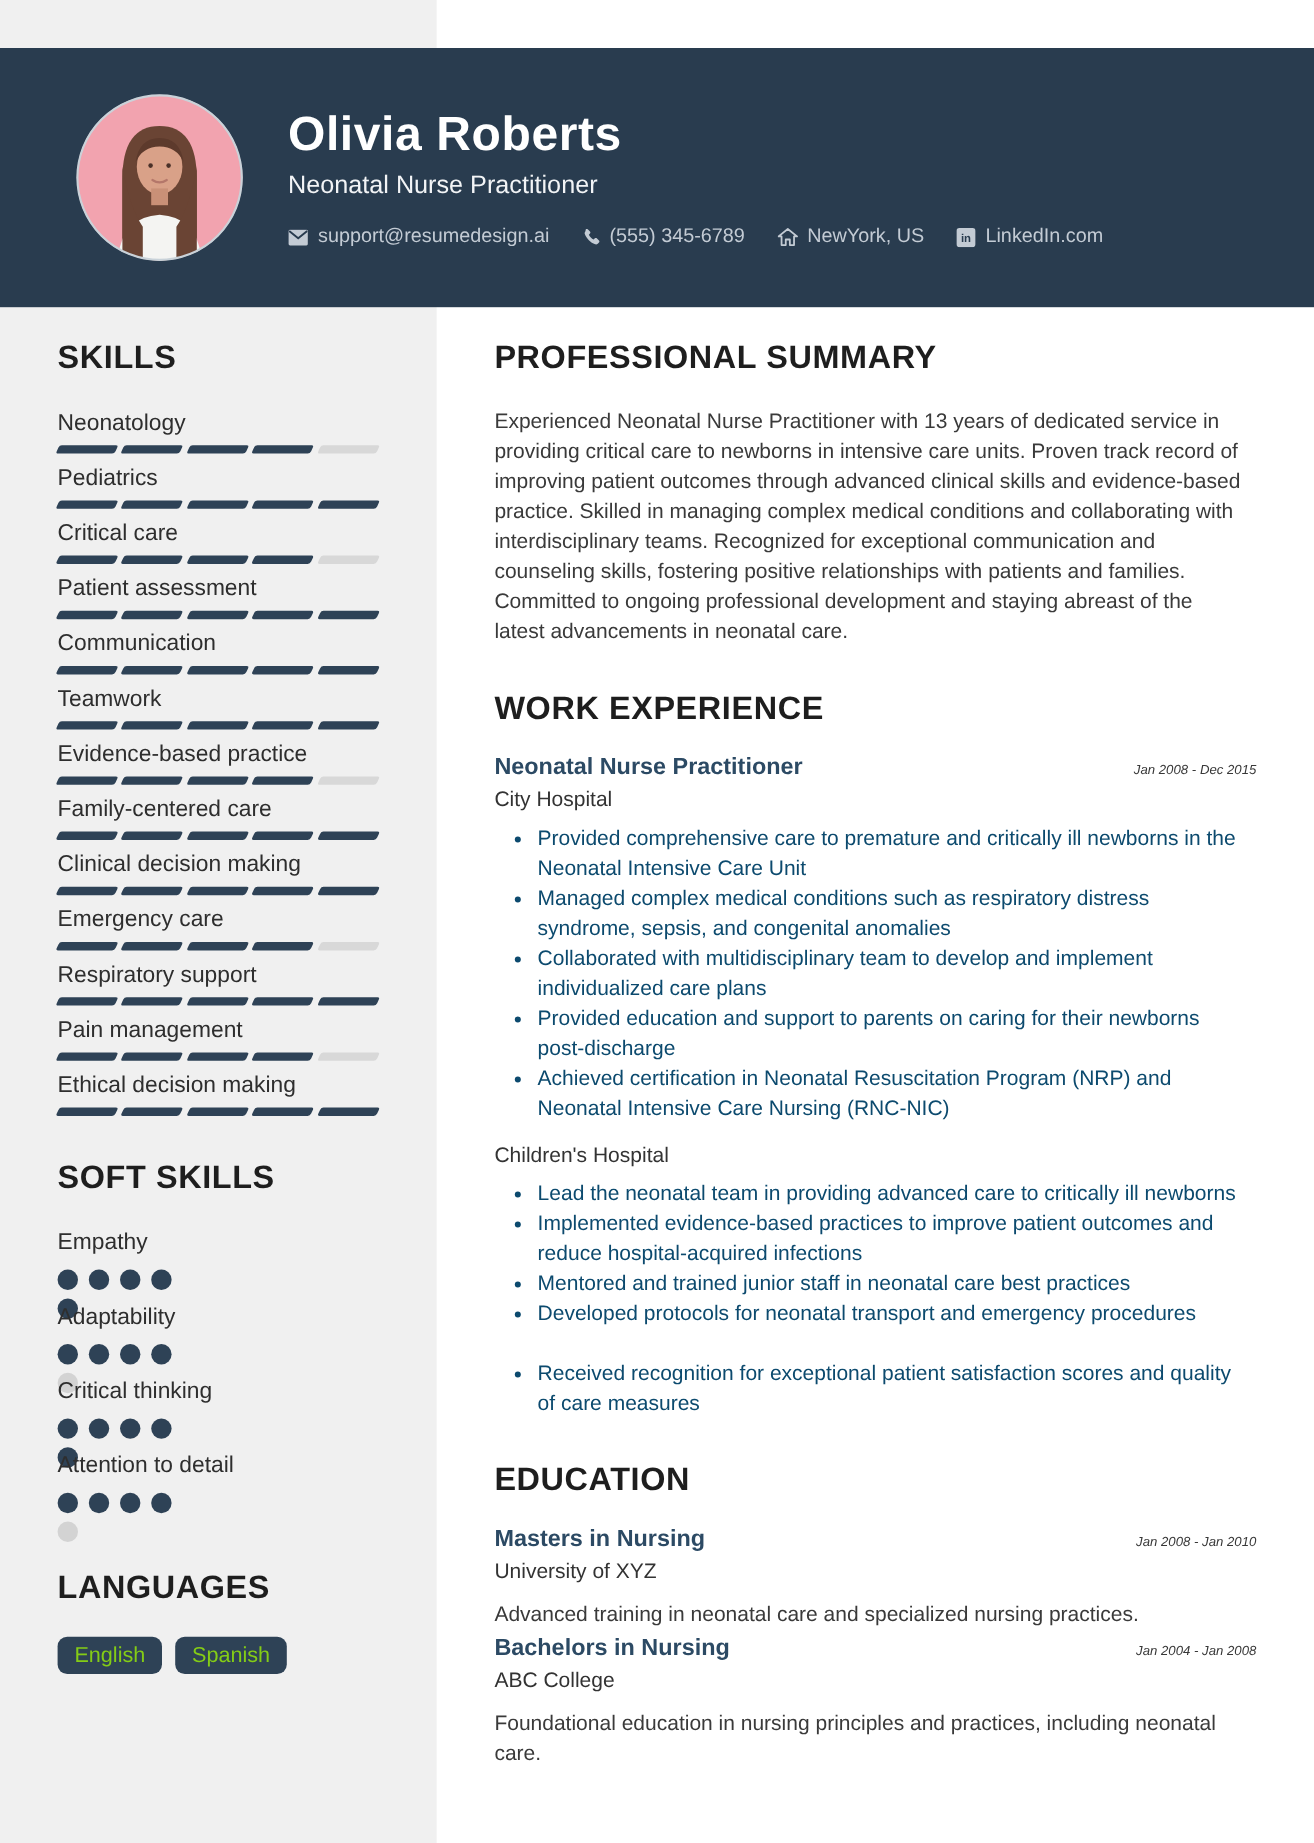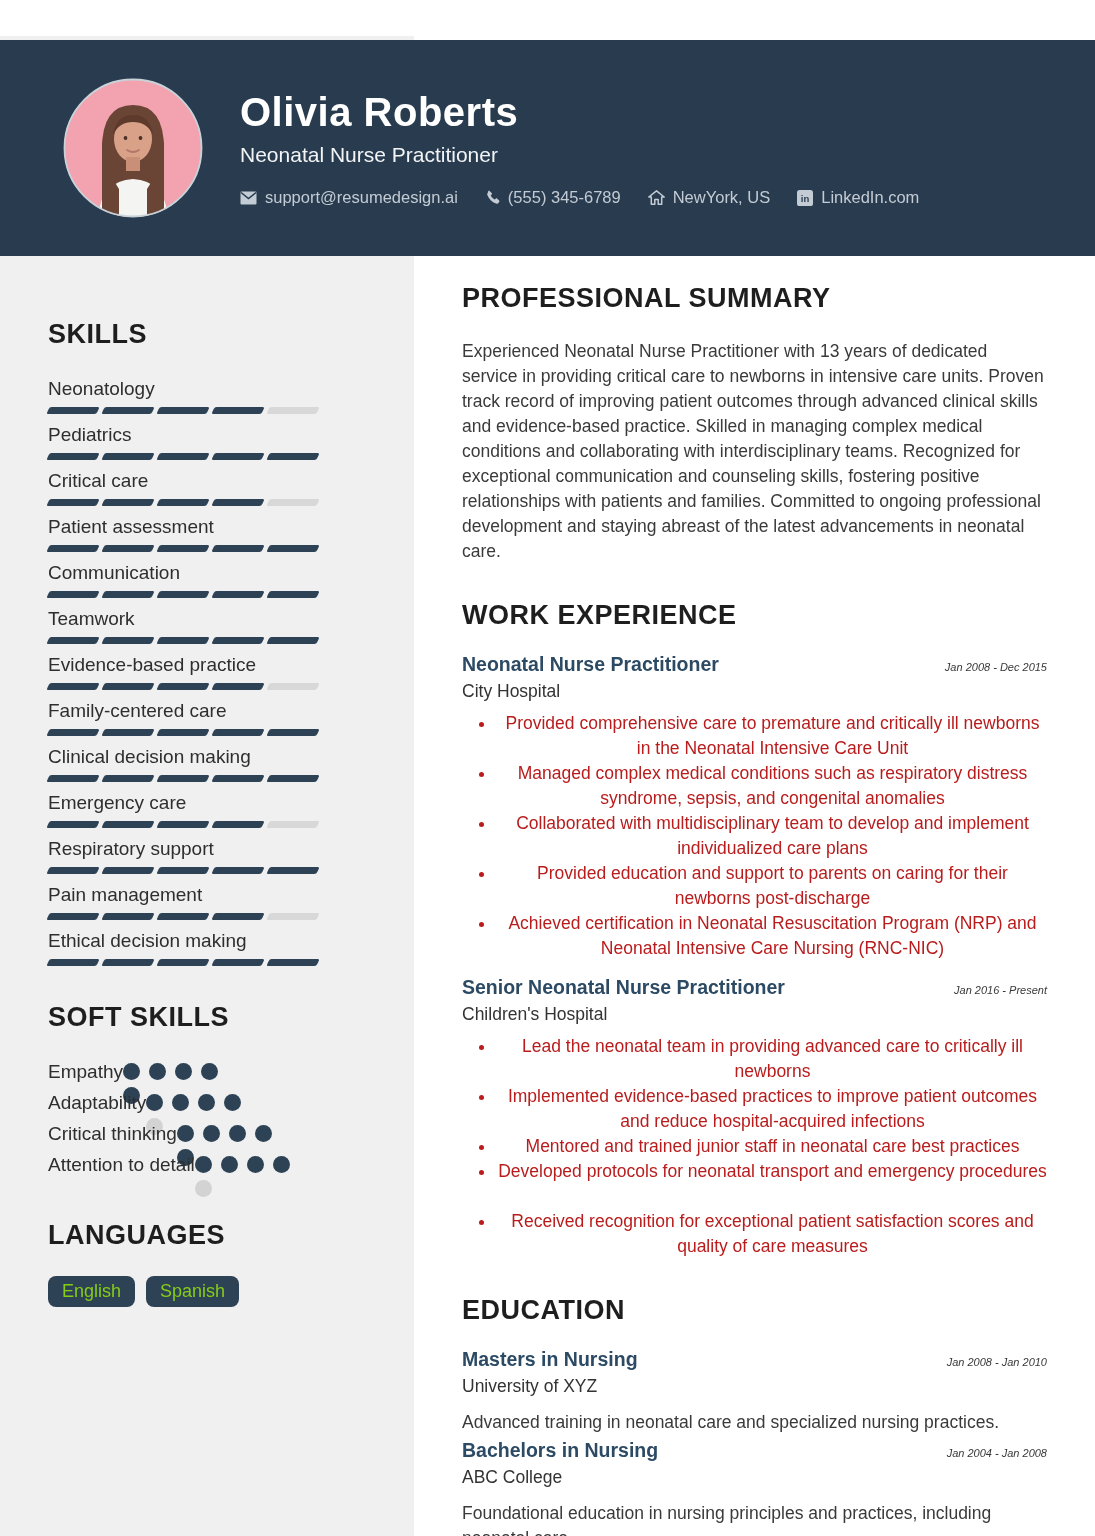--- a/index.html
+++ b/index.html
@@ -7,24 +7,23 @@
   body {
     font-family: "Liberation Sans", sans-serif;
     background: #ffffff;
     width: 1095px; height: 1536px;
     overflow: hidden;
   }
   .page { position: relative; width: 1095px; height: 1536px; display: flex; }
 
   
   .sidebar {
-    width: 414px; flex-shrink: 0;
+    width: 364px; flex-shrink: 0;
     background: #f0f0f0;
     padding: 283px 49px 40px 48px;
-    margin-top: 36px;
   }
   .main {
     flex: 1;
     background: #ffffff;
     padding: 283px 48px 0 48px;
   }
 
   
   .header {
     position: absolute; top: 40px; left: 0; width: 100%; height: 216px;
@@ -54,21 +53,21 @@
   .bar { display: flex; gap: 5px; height: 7px; }
   .seg {
     width: 50px; height: 7px; background: #d8d8d8; border-radius: 2px;
     transform: skewX(-25deg); display: inline-block;
   }
   .seg.filled { background: #2e4256; }
 
   
   .soft-title { margin-top: 36px; }
   .soft-list { margin-top: 24px; }
-  .soft-row { display: flex; justify-content: flex-start; min-height: 31px; }
+  .soft-row { display: flex; justify-content: flex-end; min-height: 31px; flex-direction: column; }
   .soft-label { max-width: 165px; font-size: 19px; line-height: 31px; color: #2e2e2e; }
   .dots {
     width: 96px; height: 31px; display: flex; flex-wrap: wrap;
     column-gap: 9px; align-content: flex-start; overflow: visible; flex-shrink: 0;
   }
   .dot { width: 17px; height: 17px; border-radius: 50%; background: #d3d3d3; margin-top: 7px; }
   .dot.filled { background: #2e4256; }
 
   
   .lang-title { margin-top: 40px; }
@@ -85,21 +84,21 @@
   }
   .xp-title, .edu-title-h { margin-top: 36px; }
   .job { margin-top: 22px; }
   .job + .job { margin-top: 14px; }
   .job-head { display: flex; justify-content: space-between; align-items: baseline; }
   .job-title { font-size: 19.5px; font-weight: 700; color: #2c4a64; line-height: 24px; }
   .job-dates { font-size: 11px; font-style: italic; color: #383838; white-space: nowrap; }
   .company { font-size: 17.5px; color: #333333; margin-top: 3px; line-height: 24px; }
   ul.bullets {
     margin: 8px 0 0 0; padding-left: 34px; max-width: 630px;
-    font-size: 17.5px; line-height: 25px; color: #b91c1c; text-align: center;
+    font-size: 17.5px; line-height: 25px; color: #0c4a6e;
   }
   ul.bullets li { padding-left: 2px; }
   .job-senior ul.bullets li:last-child { margin-top: 25px; }
 
   .edu { margin-top: 22px; }
   .edu + .edu { margin-top: 3px; }
   .edu-desc { margin-top: 12px; max-width: 630px; font-size: 17.5px; line-height: 25px; color: #3a3a3a; }
 </style>
 </head>
 <body>
@@ -330,24 +329,20 @@
 
       <li>Provided comprehensive care to premature and critically ill newborns in the Neonatal Intensive Care Unit</li>
           <li>Managed complex medical conditions such as respiratory distress syndrome, sepsis, and congenital anomalies</li>
           <li>Collaborated with multidisciplinary team to develop and implement individualized care plans</li>
           <li>Provided education and support to parents on caring for their newborns post-discharge</li>
           <li>Achieved certification in Neonatal Resuscitation Program (NRP) and Neonatal Intensive Care Nursing (RNC-NIC)</li>
         </ul>
     </div>
 
     <div class="job job-senior">
-      <div class="job-head">
-        <span class="job-title">Senior Neonatal Nurse Practitioner</span>
-        <span class="job-dates">Jan 2016 - Present</span>
-      </div>
       <div class="company">Children's Hospital</div>
       <ul class="bullets">
 
       <li>Lead the neonatal team in providing advanced care to critically ill newborns</li>
           <li>Implemented evidence-based practices to improve patient outcomes and reduce hospital-acquired infections</li>
           <li>Mentored and trained junior staff in neonatal care best practices</li>
           <li>Developed protocols for neonatal transport and emergency procedures</li>
           <li>Received recognition for exceptional patient satisfaction scores and quality of care measures</li>
         </ul>
     </div>

